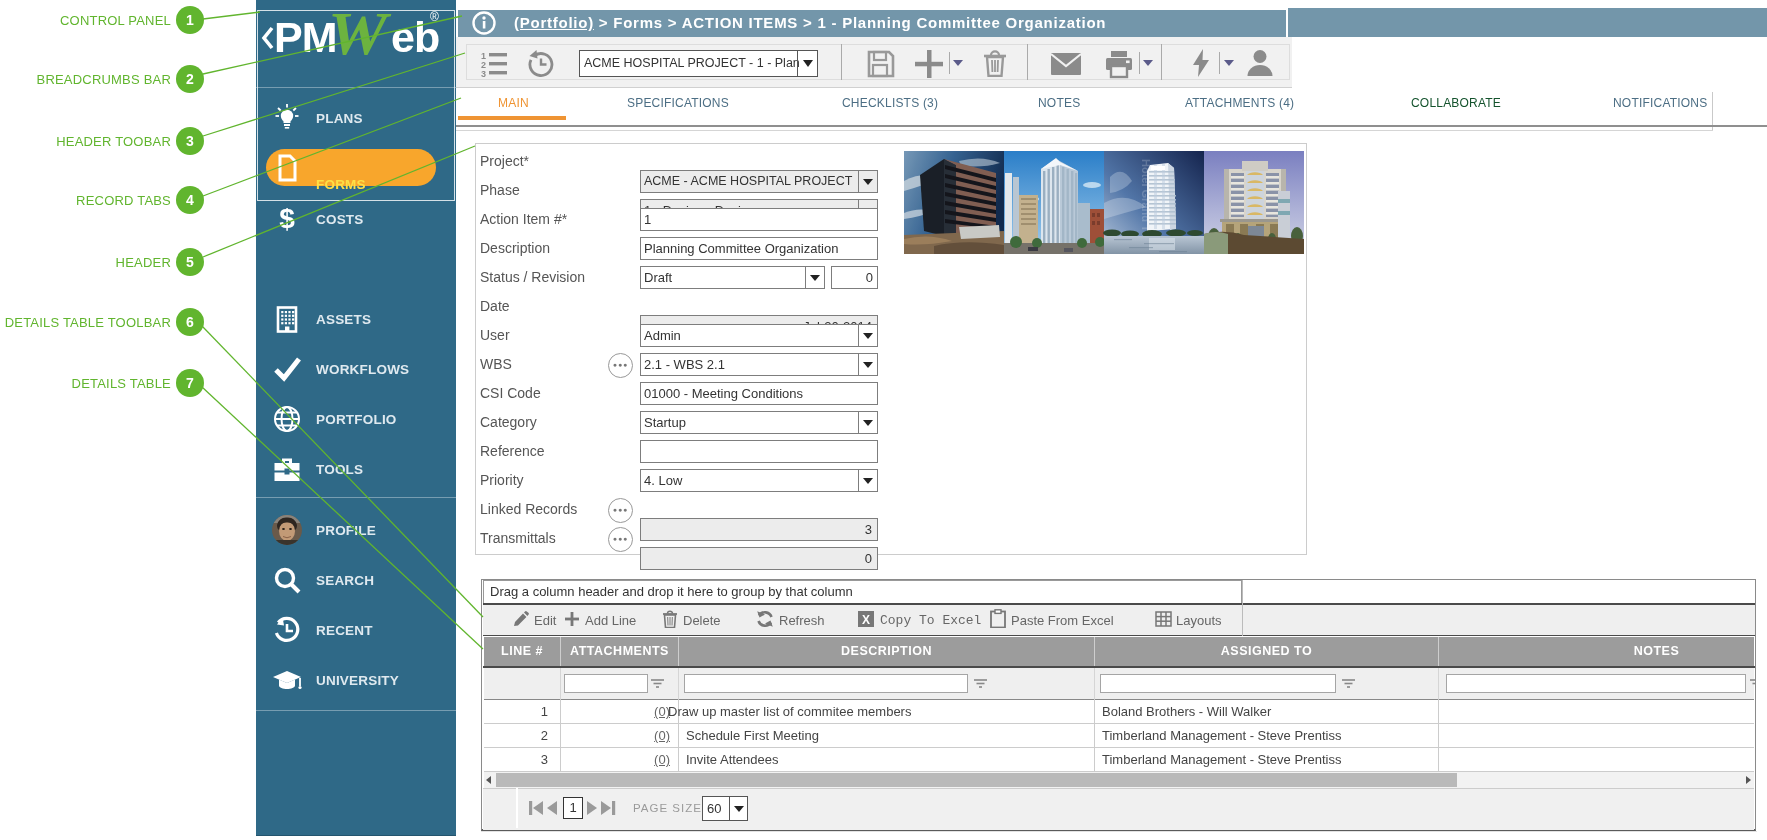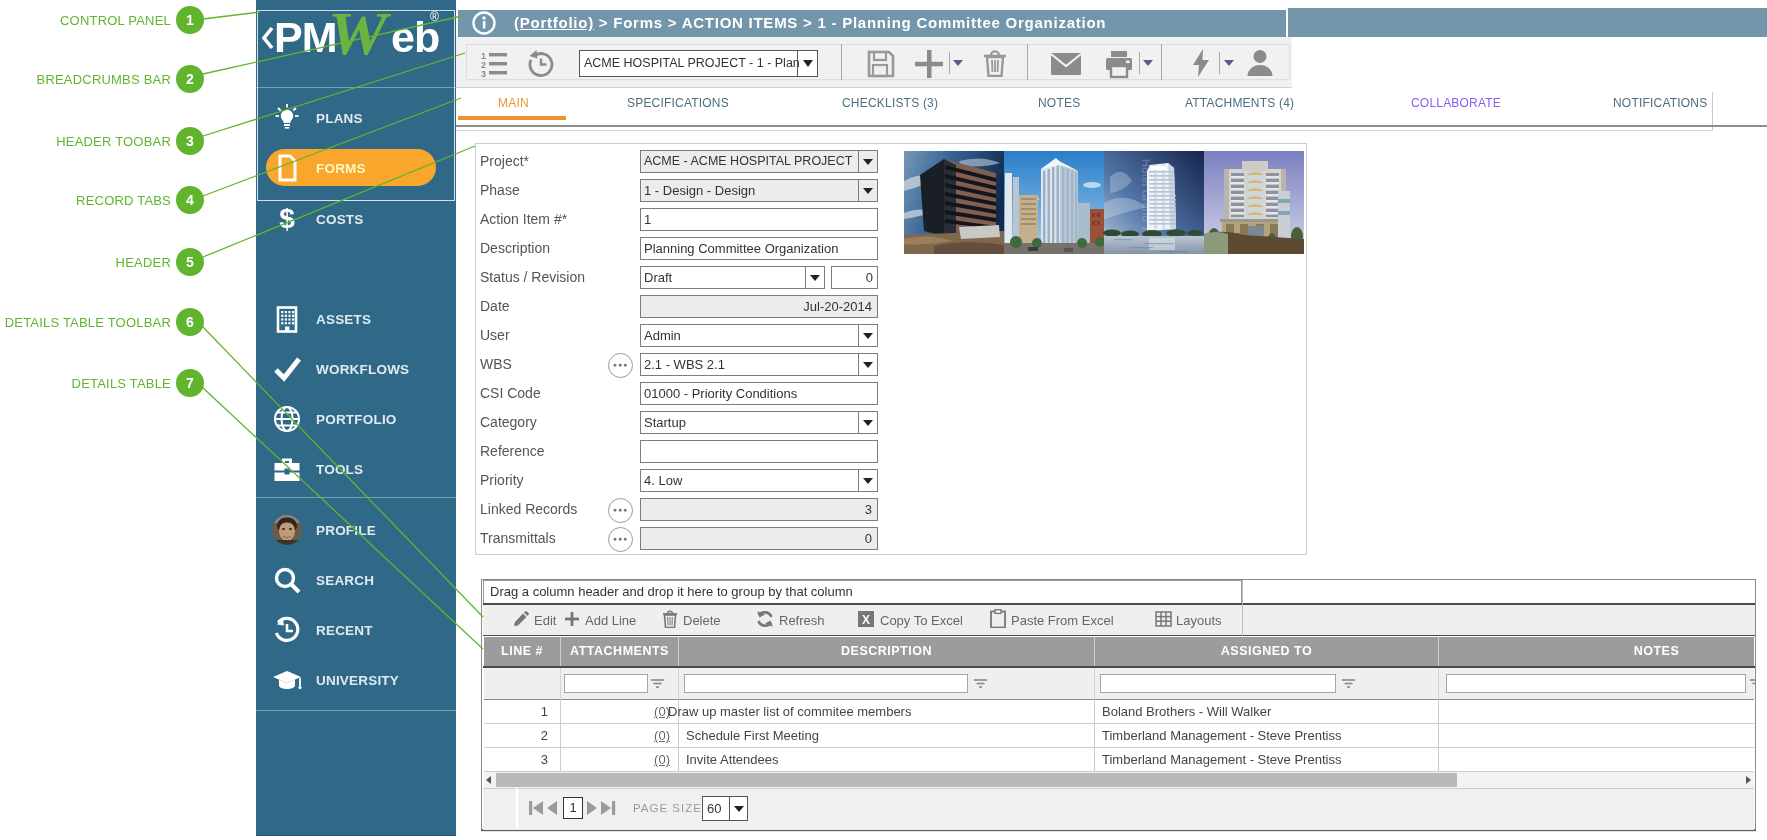--- a/index.html
+++ b/index.html
@@ -13,21 +13,21 @@
   #sidebar{position:absolute;left:256px;top:0;width:200px;height:835px;background:#2f6987;border-bottom:1.5px solid #24556e;}
   .mitem{position:absolute;left:0;width:208px;height:36px;}
   .mtext{position:absolute;left:60px;top:50%;transform:translateY(-50%);color:#dfe9ef;
          font-size:13.5px;font-weight:bold;letter-spacing:.2px;}
   .micon{position:absolute;left:16px;top:50%;transform:translateY(-50%);width:30px;height:30px;}
   .sdiv{position:absolute;left:0;width:200px;height:1px;background:rgba(255,255,255,.35);}
   
   .flabel{position:absolute;left:480px;font-size:14px;color:#555;}
   .fbox{position:absolute;left:640px;width:233px;height:21px;border:1px solid #7d7d7d;background:#fff;
         font-size:13px;color:#333;line-height:21px;padding-left:3px;white-space:nowrap;overflow:hidden;}
-  .gray{background:#ececec;}
+  .gray{background:#ececec;margin-top:20px;}
   .darr{position:absolute;right:0;top:0;width:18px;height:21px;border-left:1px solid #7d7d7d;}
   .darr:after{content:"";position:absolute;left:4px;top:8px;border-left:5px solid transparent;
         border-right:5px solid transparent;border-top:6px solid #222;}
   .dots{position:absolute;left:608px;width:23px;height:23px;border:1px solid #999;border-radius:50%;
         color:#777;text-align:center;line-height:21px;font-size:7px;letter-spacing:1px;background:#fff;}
   
   .th{position:absolute;top:637px;height:39px;background:#9c9c9c;color:#fff;font-size:12.5px;
       font-weight:bold;letter-spacing:.5px;text-align:center;line-height:29px;border-left:1px solid rgba(255,255,255,.5);box-sizing:border-box;}
   .cell{position:absolute;font-size:13px;color:#444;line-height:23px;white-space:nowrap;}
   .finput{position:absolute;height:17px;background:#fff;border:1px solid #a5a5a5;}
@@ -94,21 +94,21 @@
           <line x1="23" y1="13" x2="26.5" y2="13"></line>
         </g>
       </svg>
   <div class="mtext">PLANS</div>
 </div>
 <div class="abs" style="left:10px;top:149px;width:170px;height:37px;border-radius:19px;background:#f8a62c;"></div>
 <div class="mitem" style="top:150px;">
   <svg class="micon" viewBox="0 0 30 30">
         <path d="M8 3 h10 l5 5 v19 h-15 z" fill="none" stroke="#fff" stroke-width="3"></path>
       </svg>
-  <div class="mtext" style="color:#fef9c3;">FORMS</div>
+  <div class="mtext" style="color:#fde047;margin-top:16px;">FORMS</div>
 </div>
 <div class="mitem" style="top:201px;">
   <svg class="micon" viewBox="0 0 30 30">
         <text x="15" y="24" font-size="28" font-weight="bold" fill="#fff" text-anchor="middle" font-family="Liberation Sans">$</text>
       </svg>
   <div class="mtext">COSTS</div>
 </div>
 <div class="mitem" style="top:351px;">
   <svg class="micon" viewBox="0 0 30 30">
         <path d="M4 16 l8 8 L27 5" fill="none" stroke="#fff" stroke-width="5"></path>
@@ -308,21 +308,21 @@
 <div class="abs" style="left:456px;top:88px;width:1311px;height:43px;background:#fff;"></div>
 <div class="abs" style="left:1712px;top:92px;width:1px;height:39px;background:#c9c9c9;"></div>
 <div class="abs" style="left:456px;top:130px;width:1257px;height:1px;background:#d5d5d5;"></div>
 <div class="abs" style="left:456px;top:125px;width:1311px;height:1.5px;background:#8f8f8f;"></div>
 <div class="abs" style="left:458px;top:116px;width:108px;height:3.5px;background:#ef9433;"></div>
 <div class="abs tabt" style="left:498px;top:96px;font-size:12px;letter-spacing:.2px;color:#ef9433;">MAIN</div>
 <div class="abs tabt" style="left:627px;top:96px;font-size:12px;letter-spacing:.2px;color:#4c6e84;">SPECIFICATIONS</div>
 <div class="abs tabt" style="left:842px;top:96px;font-size:12px;letter-spacing:.2px;color:#4c6e84;">CHECKLISTS (3)</div>
 <div class="abs tabt" style="left:1038px;top:96px;font-size:12px;letter-spacing:.2px;color:#4c6e84;">NOTES</div>
 <div class="abs tabt" style="left:1185px;top:96px;font-size:12px;letter-spacing:.2px;color:#4c6e84;">ATTACHMENTS (4)</div>
-<div class="abs tabt" style="left:1411px;top:96px;font-size:12px;letter-spacing:.2px;color:#8b5cf6;">COLLABORATE</div>
+<div class="abs tabt" style="left:1411px;top:96px;font-size:12px;letter-spacing:.2px;color:#14532d;">COLLABORATE</div>
 <div class="abs tabt" style="left:1613px;top:96px;font-size:12px;letter-spacing:.2px;color:#4c6e84;">NOTIFICATIONS</div>
 
 <div class="abs" style="left:475px;top:143px;width:830px;height:410px;background:#fff;border:1px solid #ccc;"></div>
 <div class="flabel" style="top:153px;">Project*</div>
 <div class="fbox gray" style="top:150px;font-size:12.5px;">ACME - ACME HOSPITAL PROJECT<div class="darr" style="border-color:#7d7d7d;"></div></div>
 <div class="flabel" style="top:182px;">Phase</div>
 <div class="fbox gray" style="top:179px;">1 - Design - Design<div class="darr"></div></div>
 <div class="flabel" style="top:211px;">Action Item #*</div>
 <div class="fbox" style="top:208px;">1</div>
 <div class="flabel" style="top:240px;">Description</div>
@@ -331,21 +331,21 @@
 <div class="fbox" style="top:266px;width:180px;">Draft<div class="darr"></div></div>
 <div class="fbox" style="top:266px;left:831px;width:41px;text-align:right;padding:0 4px 0 0;">0</div>
 <div class="flabel" style="top:298px;">Date</div>
 <div class="fbox gray" style="top:295px;text-align:right;padding:0 5px 0 0;width:231px;">Jul-20-2014</div>
 <div class="flabel" style="top:327px;">User</div>
 <div class="fbox" style="top:324px;">Admin<div class="darr"></div></div>
 <div class="flabel" style="top:356px;">WBS</div>
 <div class="dots" style="top:353px;">●●●</div>
 <div class="fbox" style="top:353px;">2.1 - WBS 2.1<div class="darr"></div></div>
 <div class="flabel" style="top:385px;">CSI Code</div>
-<div class="fbox" style="top:382px;">01000 - Priority Conditions</div>
+<div class="fbox" style="top:382px;">01000 - Meeting Conditions</div>
 <div class="flabel" style="top:414px;">Category</div>
 <div class="fbox" style="top:411px;">Startup<div class="darr"></div></div>
 <div class="flabel" style="top:443px;">Reference</div>
 <div class="fbox" style="top:440px;"></div>
 <div class="flabel" style="top:472px;">Priority</div>
 <div class="fbox" style="top:469px;">4. Low<div class="darr"></div></div>
 <div class="flabel" style="top:501px;">Linked Records</div>
 <div class="dots" style="top:498px;">●●●</div>
 <div class="fbox gray" style="top:498px;text-align:right;padding:0 5px 0 0;width:231px;">3</div>
 <div class="flabel" style="top:530px;">Transmittals</div>
@@ -585,21 +585,21 @@
 <svg class="abs" style="left:756px;top:610px;" width="18" height="18" viewBox="0 0 18 18">
       <path d="M 15.5 7 A 7 7 0 0 0 3 5.5 M2.5 11 A 7 7 0 0 0 15 12.5" fill="none" stroke="#777" stroke-width="2.6"></path>
       <path d="M1.2 1.2 L3.5 7.5 L9 4.5 z" fill="#777"></path>
       <path d="M16.8 16.8 L14.5 10.5 L9 13.5 z" fill="#777"></path>
     </svg>
 <div class="tbtn" style="left:779px;">Refresh</div>
 <svg class="abs" style="left:858px;top:611px;" width="16" height="16" viewBox="0 0 16 16">
       <rect x="0" y="0" width="16" height="16" fill="#777"></rect>
       <text x="8" y="12.5" font-size="12" font-weight="bold" fill="#fff" text-anchor="middle" font-family="Liberation Sans">X</text>
     </svg>
-<div class="tbtn" style="left:880px;">Copy To Excel</div>
+<div class="tbtn" style="left:880px;font-family:Liberation Mono, monospace;">Copy To Excel</div>
 <svg class="abs" style="left:990px;top:609px;" width="16" height="19" viewBox="0 0 16 19">
       <rect x="1" y="2.5" width="14" height="16" fill="none" stroke="#777" stroke-width="1.8"></rect>
       <rect x="5" y="0.8" width="6" height="3.6" fill="#fff" stroke="#777" stroke-width="1.4"></rect>
     </svg>
 <div class="tbtn" style="left:1011px;">Paste From Excel</div>
 <svg class="abs" style="left:1155px;top:611px;" width="17" height="16" viewBox="0 0 17 16">
       <g stroke="#777" stroke-width="1.5" fill="none">
         <rect x="1" y="1" width="15" height="14"></rect>
         <line x1="1" y1="5.6" x2="16" y2="5.6"></line>
         <line x1="1" y1="10.2" x2="16" y2="10.2"></line>

